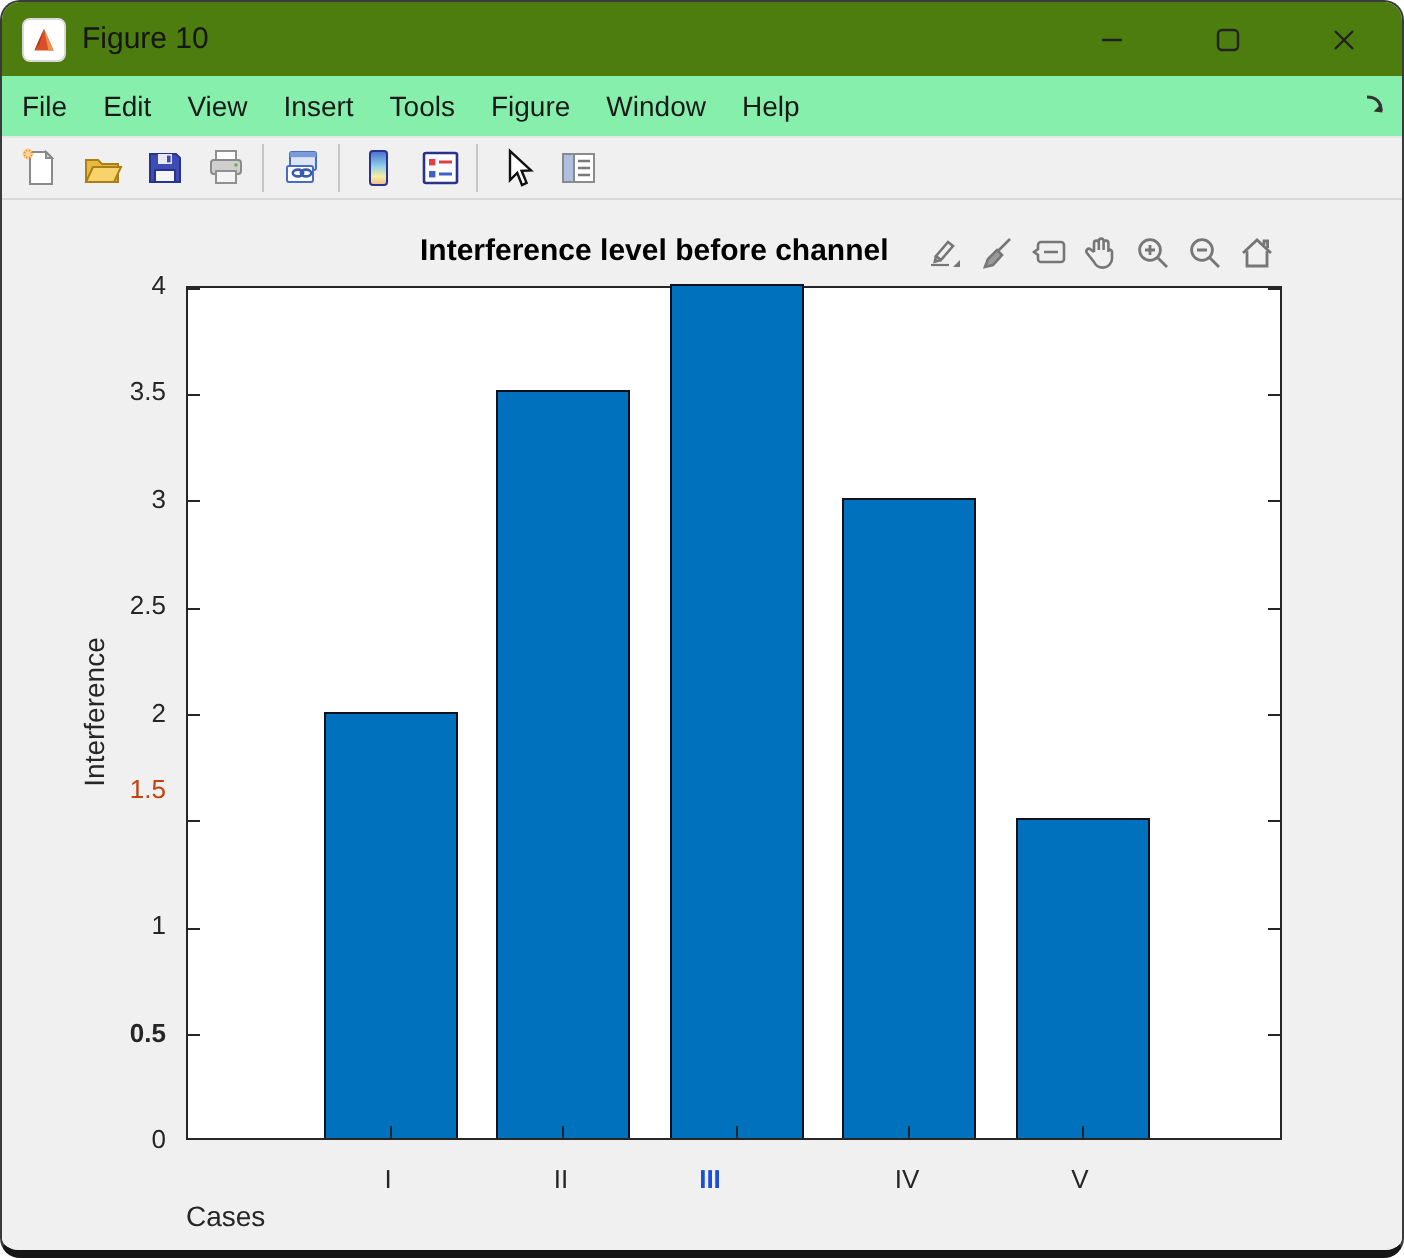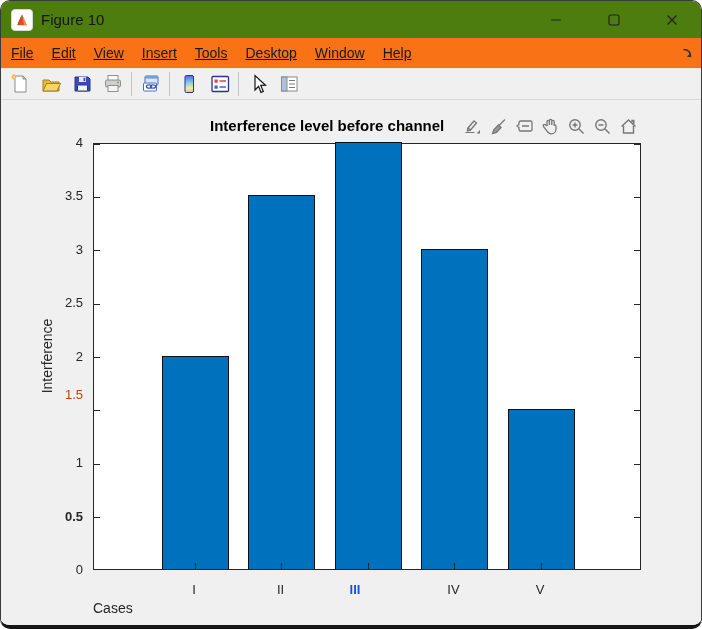--- a/index.html
+++ b/index.html
@@ -9,21 +9,21 @@
     overflow:hidden;background:#f0f0f0;
   }
   
   .titlebar{height:37px;background:#4d7c0f;display:flex;align-items:center;}
   .app-icon{width:20px;height:20px;margin-left:10px;border-radius:4px;background:#ffffff;
     border:1px solid #d8d8d8;display:flex;align-items:center;justify-content:center;}
   .win-title{margin-left:8px;font-size:15px;color:#151515;}
   .win-controls{margin-left:auto;display:flex;height:100%;}
   .win-btn{width:58px;height:100%;display:flex;align-items:center;justify-content:center;cursor:default;}
   
-  .menubar{height:30px;background:#f97316;display:flex;align-items:center;padding-left:1px;position:relative;text-decoration:underline;}
+  .menubar{height:30px;background:#86efac;display:flex;align-items:center;padding-left:1px;position:relative;}
   .menu-item{font-size:14px;color:#1a1a1a;padding:0 9px;line-height:30px;}
   .dock-arrow{position:absolute;right:7px;top:8px;}
   
   .toolbar{height:32px;background:#f0f0f0;border-top:1px solid #e6e6e6;border-bottom:1px solid #d9d9d9;
     display:flex;align-items:center;box-sizing:border-box;padding-left:3px;}
   .tool-btn{width:31px;height:27px;display:flex;align-items:center;justify-content:center;}
   .tool-sep{width:1px;height:24px;background:#c6c6c6;margin:0 3px;}
   
   .canvas{position:relative;height:525px;background:#f0f0f0;}
   .chart-title{position:absolute;left:173px;top:17px;font-size:15px;font-weight:bold;color:#000;
@@ -75,21 +75,21 @@
       </span>
     </div>
   </div>
 
   <div class="menubar">
     <span class="menu-item">File</span>
     <span class="menu-item">Edit</span>
     <span class="menu-item">View</span>
     <span class="menu-item">Insert</span>
     <span class="menu-item">Tools</span>
-    <span class="menu-item">Desktop</span>
+    <span class="menu-item">Figure</span>
     <span class="menu-item">Window</span>
     <span class="menu-item">Help</span>
     <span class="dock-arrow">
       <svg width="13" height="13" viewBox="0 0 13 13">
         <path d="M2.5,2.5 C7,2.5 9.5,5 9.5,9.5" fill="none" stroke="#333" stroke-width="1.6"></path>
         <polygon points="5.8,9.8 10.2,10.2 9.8,5.8" fill="#333"></polygon>
       </svg>
     </span>
   </div>
 

